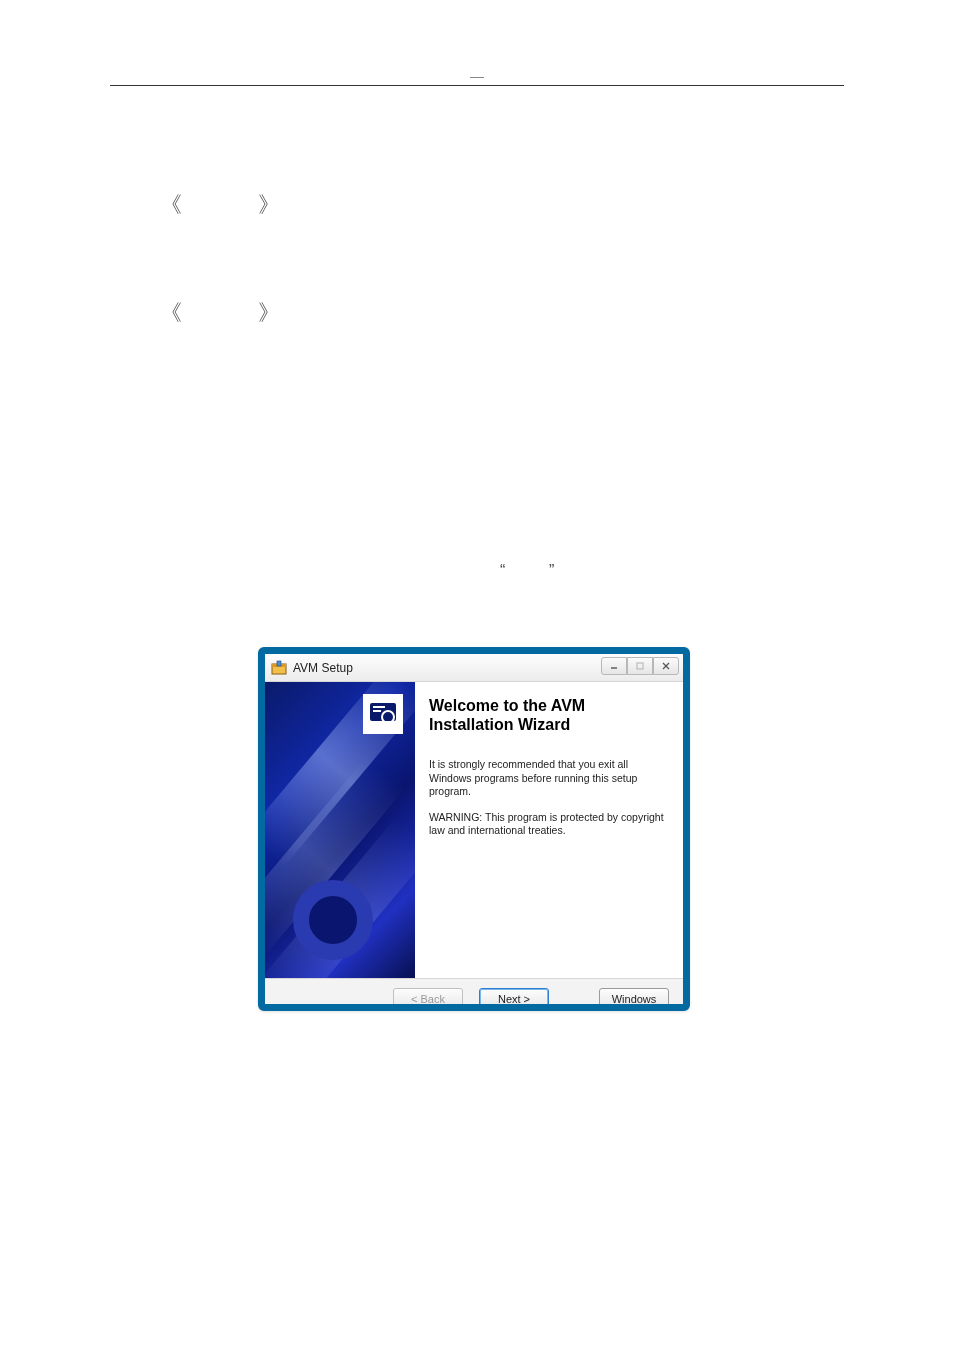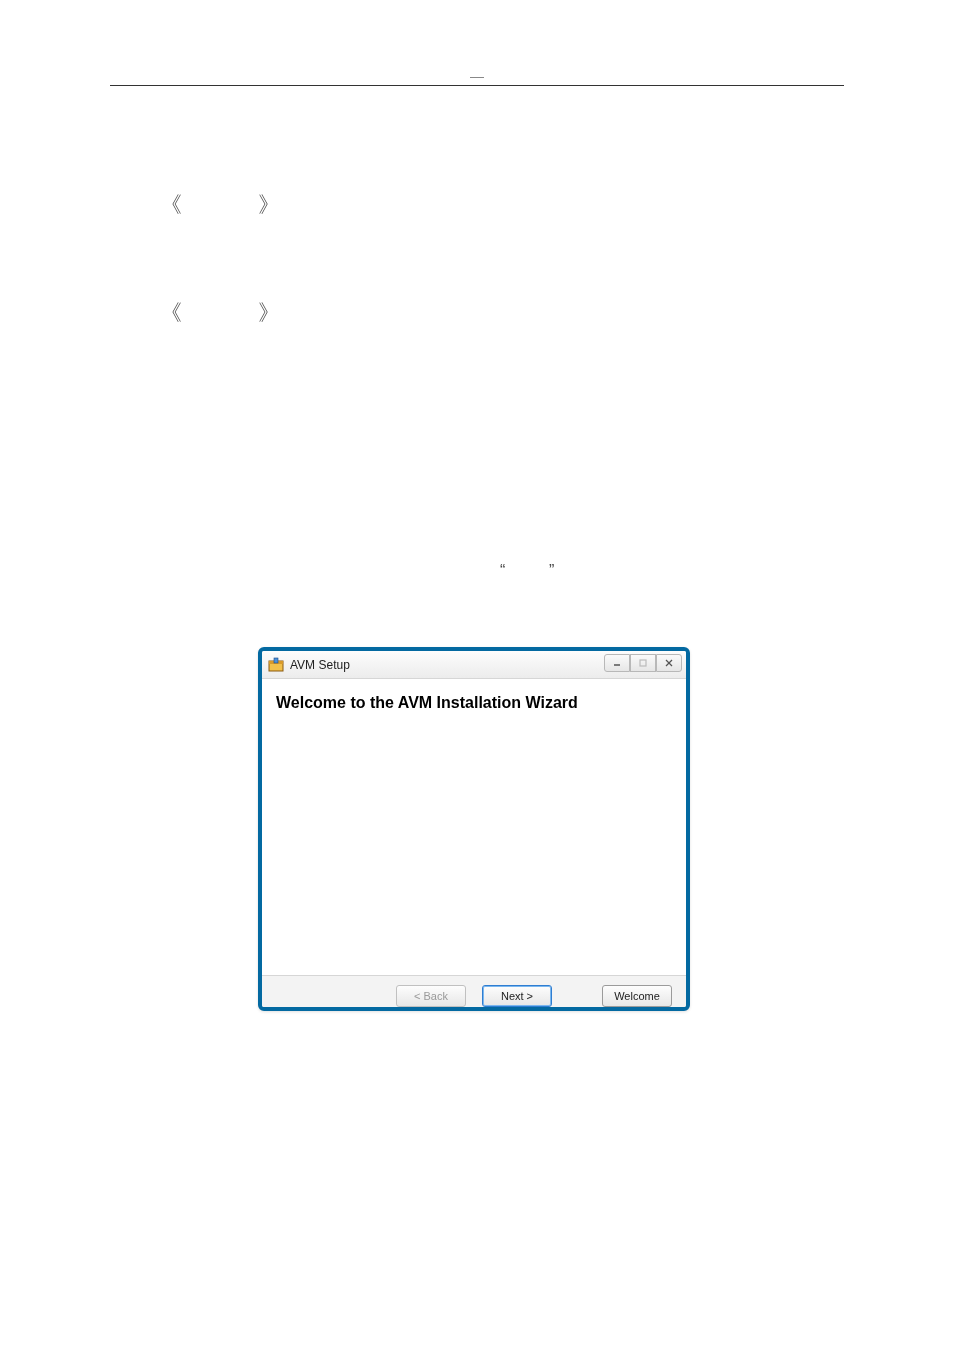--- a/index.html
+++ b/index.html
@@ -31,21 +31,21 @@
     .angle-4 { position: absolute; top: 298px; left: 258px; font-size: 22px; color: #555; }
     .quote-1 { position: absolute; top: 562px; left: 500px; font-size: 16px; color: #444; }
     .quote-2 { position: absolute; top: 562px; left: 549px; font-size: 16px; color: #444; }
 
     .installer {
       position: absolute;
       top: 647px;
       left: 258px;
       width: 432px;
       height: 364px;
-      border: 4px solid #0369a1;
+      border: 7px solid #0369a1;
       border-radius: 6px;
       background: #f3f3f3;
       box-shadow: 0 1px 3px rgba(0,0,0,0.12);
       overflow: hidden;
     }
     .titlebar {
       height: 28px;
       border-bottom: 1px solid #d6d6d6;
       background: linear-gradient(#fdfdfd, #ececec);
       display: flex;
@@ -81,21 +81,20 @@
     }
     .wc:first-child { border-top-left-radius: 3px; border-bottom-left-radius: 3px; }
     .wc:last-child { border-top-right-radius: 3px; border-bottom-right-radius: 3px; }
     .wc.disabled { color: #bbb; }
     .wc svg { width: 10px; height: 10px; }
 
     .body-area {
       display: flex;
       height: 296px;
       background: #fff;
-      flex-direction: column;
     }
     .side-panel {
       width: 150px;
       background: linear-gradient(135deg, #0a1a6a 0%, #1028a8 30%, #0a1570 55%, #2030c0 80%, #061050 100%);
       position: relative;
       overflow: hidden;
     }
     .side-panel .streak {
       position: absolute;
       width: 220px; height: 50px;
@@ -225,22 +224,24 @@
           <circle cx="21" cy="19" r="6" fill="none" stroke="#fff" stroke-width="2"></circle>
           <line x1="25" y1="23" x2="29" y2="27" stroke="#fff" stroke-width="2"></line>
           <rect x="6" y="8" width="12" height="2" fill="#fff"></rect>
           <rect x="6" y="12" width="8" height="2" fill="#fff"></rect>
         </svg>
       </div>
       <div class="disc"></div>
     </div>
     <div class="content-panel">
       <h1>Welcome to the AVM Installation Wizard</h1>
+      <p>It is strongly recommended that you exit all Windows programs before running this setup program.</p>
+      <p>WARNING: This program is protected by copyright law and international treaties.</p>
     </div>
   </div>
 
   <div class="button-bar">
     <div class="btn disabled">&lt; Back</div>
     <div class="btn primary">Next &gt;</div>
     <div class="btn-spacer"></div>
-    <div class="btn">Welcome</div>
+    <div class="btn">Windows</div>
   </div>
 </div>
 
 </body></html>

